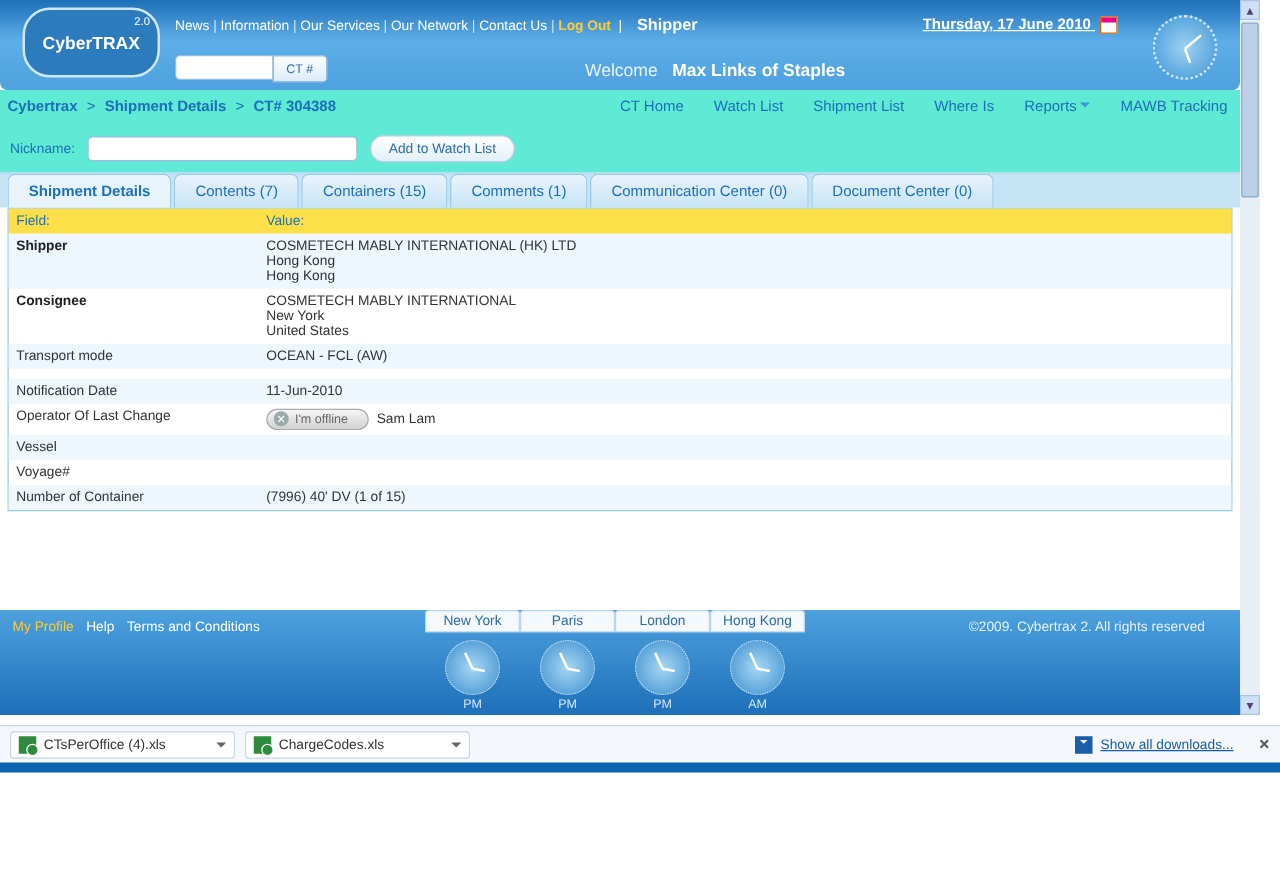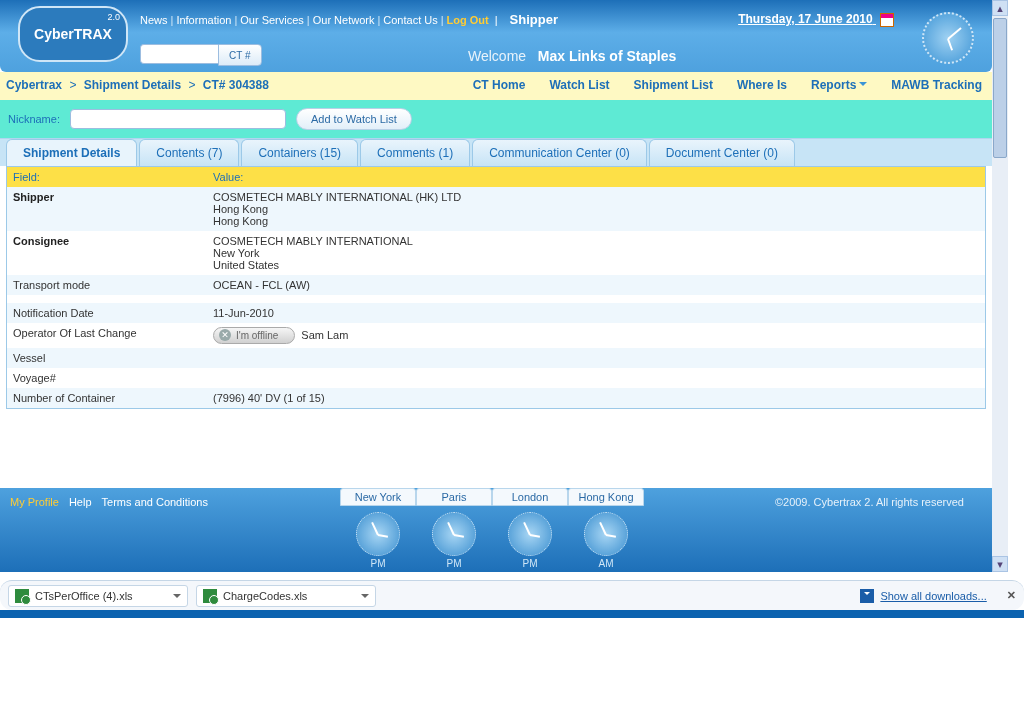--- a/index.html
+++ b/index.html
@@ -23,24 +23,24 @@
   .searchwrap button{height:22px;border:1px solid #9cbde0;background:linear-gradient(#fff,#dcebf8);border-radius:0 4px 4px 0;padding:0 10px;font-size:10px;color:#2b6aa5;cursor:pointer;}
   .welcome{position:absolute;left:468px;top:48px;font-size:14px;color:#e8f3fb;}
   .welcome b{color:#fff;}
   .datewrap{position:absolute;right:98px;top:12px;color:#fff;font-size:12px;text-decoration:underline;font-weight:bold;}
   .datewrap .cal{display:inline-block;width:14px;height:14px;background:#fff;border:1px solid #c60;vertical-align:middle;margin-left:4px;position:relative;}
   .datewrap .cal::after{content:"";position:absolute;top:0;left:0;right:0;height:4px;background:#e08;}
   .bigclock{position:absolute;right:18px;top:12px;width:52px;height:52px;border-radius:50%;background:radial-gradient(#9fd1f2,#3f96d6);border:2px dotted #cfe6f7;}
   .bigclock::before,.bigclock::after{content:"";position:absolute;background:#fff;left:50%;top:50%;transform-origin:left center;}
   .bigclock::before{width:17px;height:2px;transform:rotate(-40deg);}
   .bigclock::after{width:12px;height:2px;transform:rotate(70deg);}
-  .breadcrumb{background:#fef9c3;padding:6px 6px;color:#1d6fb8;font-weight:bold;font-size:12px;position:relative;height:28px;}
+  .breadcrumb{background:#5eead4;padding:6px 6px;color:#1d6fb8;font-weight:bold;font-size:12px;position:relative;height:28px;}
   .breadcrumb .arrow{color:#1d6fb8;margin:0 4px;font-weight:normal;}
   .subnav{position:absolute;right:10px;top:6px;font-weight:normal;color:#1d6fb8;font-size:12px;display:flex;gap:24px;}
-  .subnav .item{cursor:pointer;position:relative;font-weight:bold;}
+  .subnav .item{cursor:pointer;position:relative;}
   .subnav .dd::after{content:"";display:inline-block;margin-left:3px;border:4px solid transparent;border-top-color:#3a94d6;vertical-align:middle;}
   .nickrow{background:#5eead4;padding:8px;color:#1d6fb8;display:flex;align-items:center;gap:10px;}
   .nickrow input{width:216px;height:20px;border:1px solid #9cbde0;border-radius:4px;padding:0 6px;}
   .nickrow button{height:22px;border:1px solid #b8d0e6;background:linear-gradient(#fff,#e2eff9);border-radius:12px;padding:0 14px;font-size:11px;color:#2b6aa5;cursor:pointer;}
   .tabs{display:flex;gap:2px;padding:0 6px;background:#c7e4f6;border-top:1px solid #b0d6ef;}
   .tab{padding:6px 16px;border:1px solid #9cc9e8;border-bottom:none;border-radius:6px 6px 0 0;background:linear-gradient(#e9f4fc,#c7e4f6);color:#1d6fb8;font-size:12px;cursor:pointer;}
   .tab.active{background:#e8f4fc;font-weight:bold;}
   .detail{border:1px solid #9cc9e8;margin:0 6px;background:#fff;}
   .drow{display:flex;}
   .drow .f{width:200px;padding:4px 6px;color:#333;}
@@ -61,21 +61,21 @@
   .copy{position:absolute;right:28px;top:8px;color:#e6f1fa;font-size:11px;}
   .clocks{position:absolute;left:340px;top:0;display:flex;}
   .clockcell{width:76px;text-align:center;}
   .clockcell .city{background:#f4f9fd;color:#2b6aa5;border:1px solid #b8d6ec;border-radius:3px 3px 0 0;padding:2px 0;font-size:11px;}
   .clockcell .face{width:44px;height:44px;border-radius:50%;background:radial-gradient(#a8d6f4,#3b8fcf);margin:6px auto 0;position:relative;border:1px dotted #cfe6f7;}
   .clockcell .face::before,.clockcell .face::after{content:"";position:absolute;background:#fff;left:50%;top:50%;transform-origin:left center;}
   .clockcell .face::before{width:14px;height:2px;transform:rotate(-115deg);}
   .clockcell .face::after{width:10px;height:2px;transform:rotate(10deg);}
   .clockcell .ampm{color:#cfe6f7;font-size:10px;margin-top:2px;}
   
-  .dlbar{position:absolute;left:0;right:0;top:580px;height:30px;background:#f4f7fb;border-top:1px solid #c5d6e6;display:flex;align-items:center;padding:0 8px;gap:8px;border-radius:12px;}
+  .dlbar{position:absolute;left:0;right:0;top:580px;height:30px;background:#f4f7fb;border-top:1px solid #c5d6e6;display:flex;align-items:center;padding:0 8px;gap:8px;}
   .dlitem{display:flex;align-items:center;gap:6px;border:1px solid #c5d6e6;background:#fff;height:22px;padding:0 22px 0 6px;border-radius:3px;font-size:11px;color:#333;position:relative;min-width:180px;}
   .dlitem .xls{width:14px;height:14px;background:#2e8b3d;display:inline-block;position:relative;}
   .dlitem .xls::after{content:"";position:absolute;right:-2px;bottom:-2px;width:8px;height:8px;border-radius:50%;background:#2e8b3d;border:1px solid #fff;}
   .dlitem::after{content:"";position:absolute;right:6px;top:8px;border:4px solid transparent;border-top-color:#666;}
   .showall{margin-left:auto;display:flex;align-items:center;gap:6px;color:#1a5da8;text-decoration:underline;font-size:11px;cursor:pointer;}
   .showall .ico{width:14px;height:14px;background:#1a5da8;display:inline-block;position:relative;}
   .showall .ico::after{content:"";position:absolute;left:4px;top:3px;border:3px solid transparent;border-top-color:#fff;}
   .dlclose{margin-left:12px;color:#555;font-weight:bold;cursor:pointer;}
   .bluebar{position:absolute;left:0;right:0;top:610px;height:8px;background:#0b62af;}
   .outer{position:relative;width:1024px;height:708px;}

